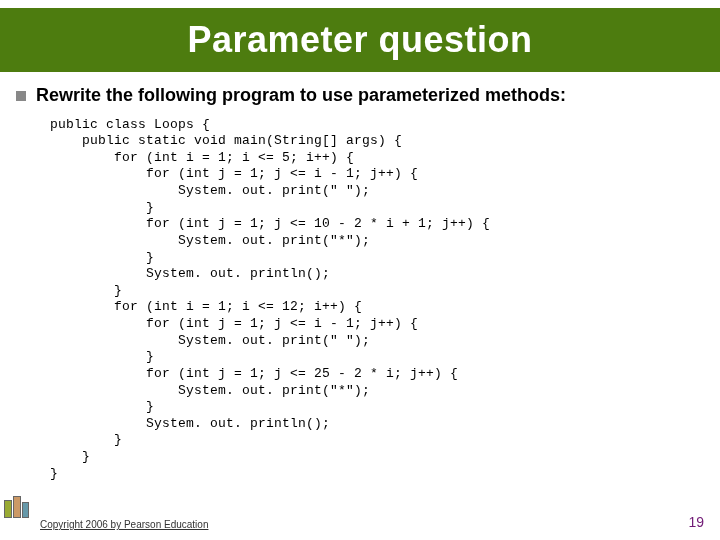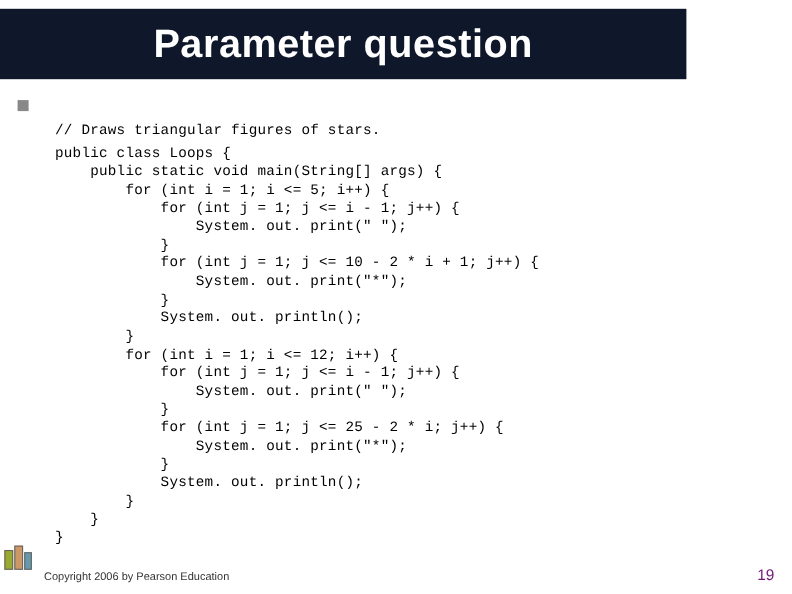--- a/index.html
+++ b/index.html
@@ -15,23 +15,23 @@
   }
   .slide {
     width: 720px;
     height: 540px;
     position: relative;
   }
   .title-bar {
     position: absolute;
     top: 8px;
     left: 0;
-    width: 624px;
+    width: 720px;
     height: 64px;
-    background: #0f172a;
+    background: #4d7c0f;
     display: flex;
     align-items: center;
     justify-content: center;
   }
   .title-text {
     color: #fff;
     font-size: 36px;
     font-weight: 700;
     letter-spacing: 0.5px;
     font-family: Verdana, Arial, sans-serif;
@@ -72,20 +72,21 @@
   .comment {
     display: block;
     margin-bottom: 4px;
   }
   .footer {
     position: absolute;
     bottom: 10px;
     left: 40px;
     font-size: 10px;
     color: #333;
+    text-decoration: underline;
   }
   .pagenum {
     position: absolute;
     bottom: 10px;
     right: 16px;
     font-size: 14px;
     color: #701a75;
   }
   .book-deco {
     position: absolute;
@@ -103,23 +104,24 @@
 
 <div class="slide">
 
   <div class="title-bar">
     <div class="title-text">Parameter question</div>
   </div>
 
   <div class="body">
     <div class="bullet-row">
       <div class="bullet-icon"></div>
+      <div class="bullet-text">Rewrite the following program to use parameterized methods:</div>
     </div>
 
-    <div class="code-block"><span class="comment">// Draws triangular figures of stars.</span><span>public class Loops {
+    <div class="code-block"><span>public class Loops {
     public static void main(String[] args) {
         for (int i = 1; i &lt;= 5; i++) {
             for (int j = 1; j &lt;= i - 1; j++) {
                 System. out. print(" ");
             }
             for (int j = 1; j &lt;= 10 - 2 * i + 1; j++) {
                 System. out. print("*");
             }
             System. out. println();
         }

